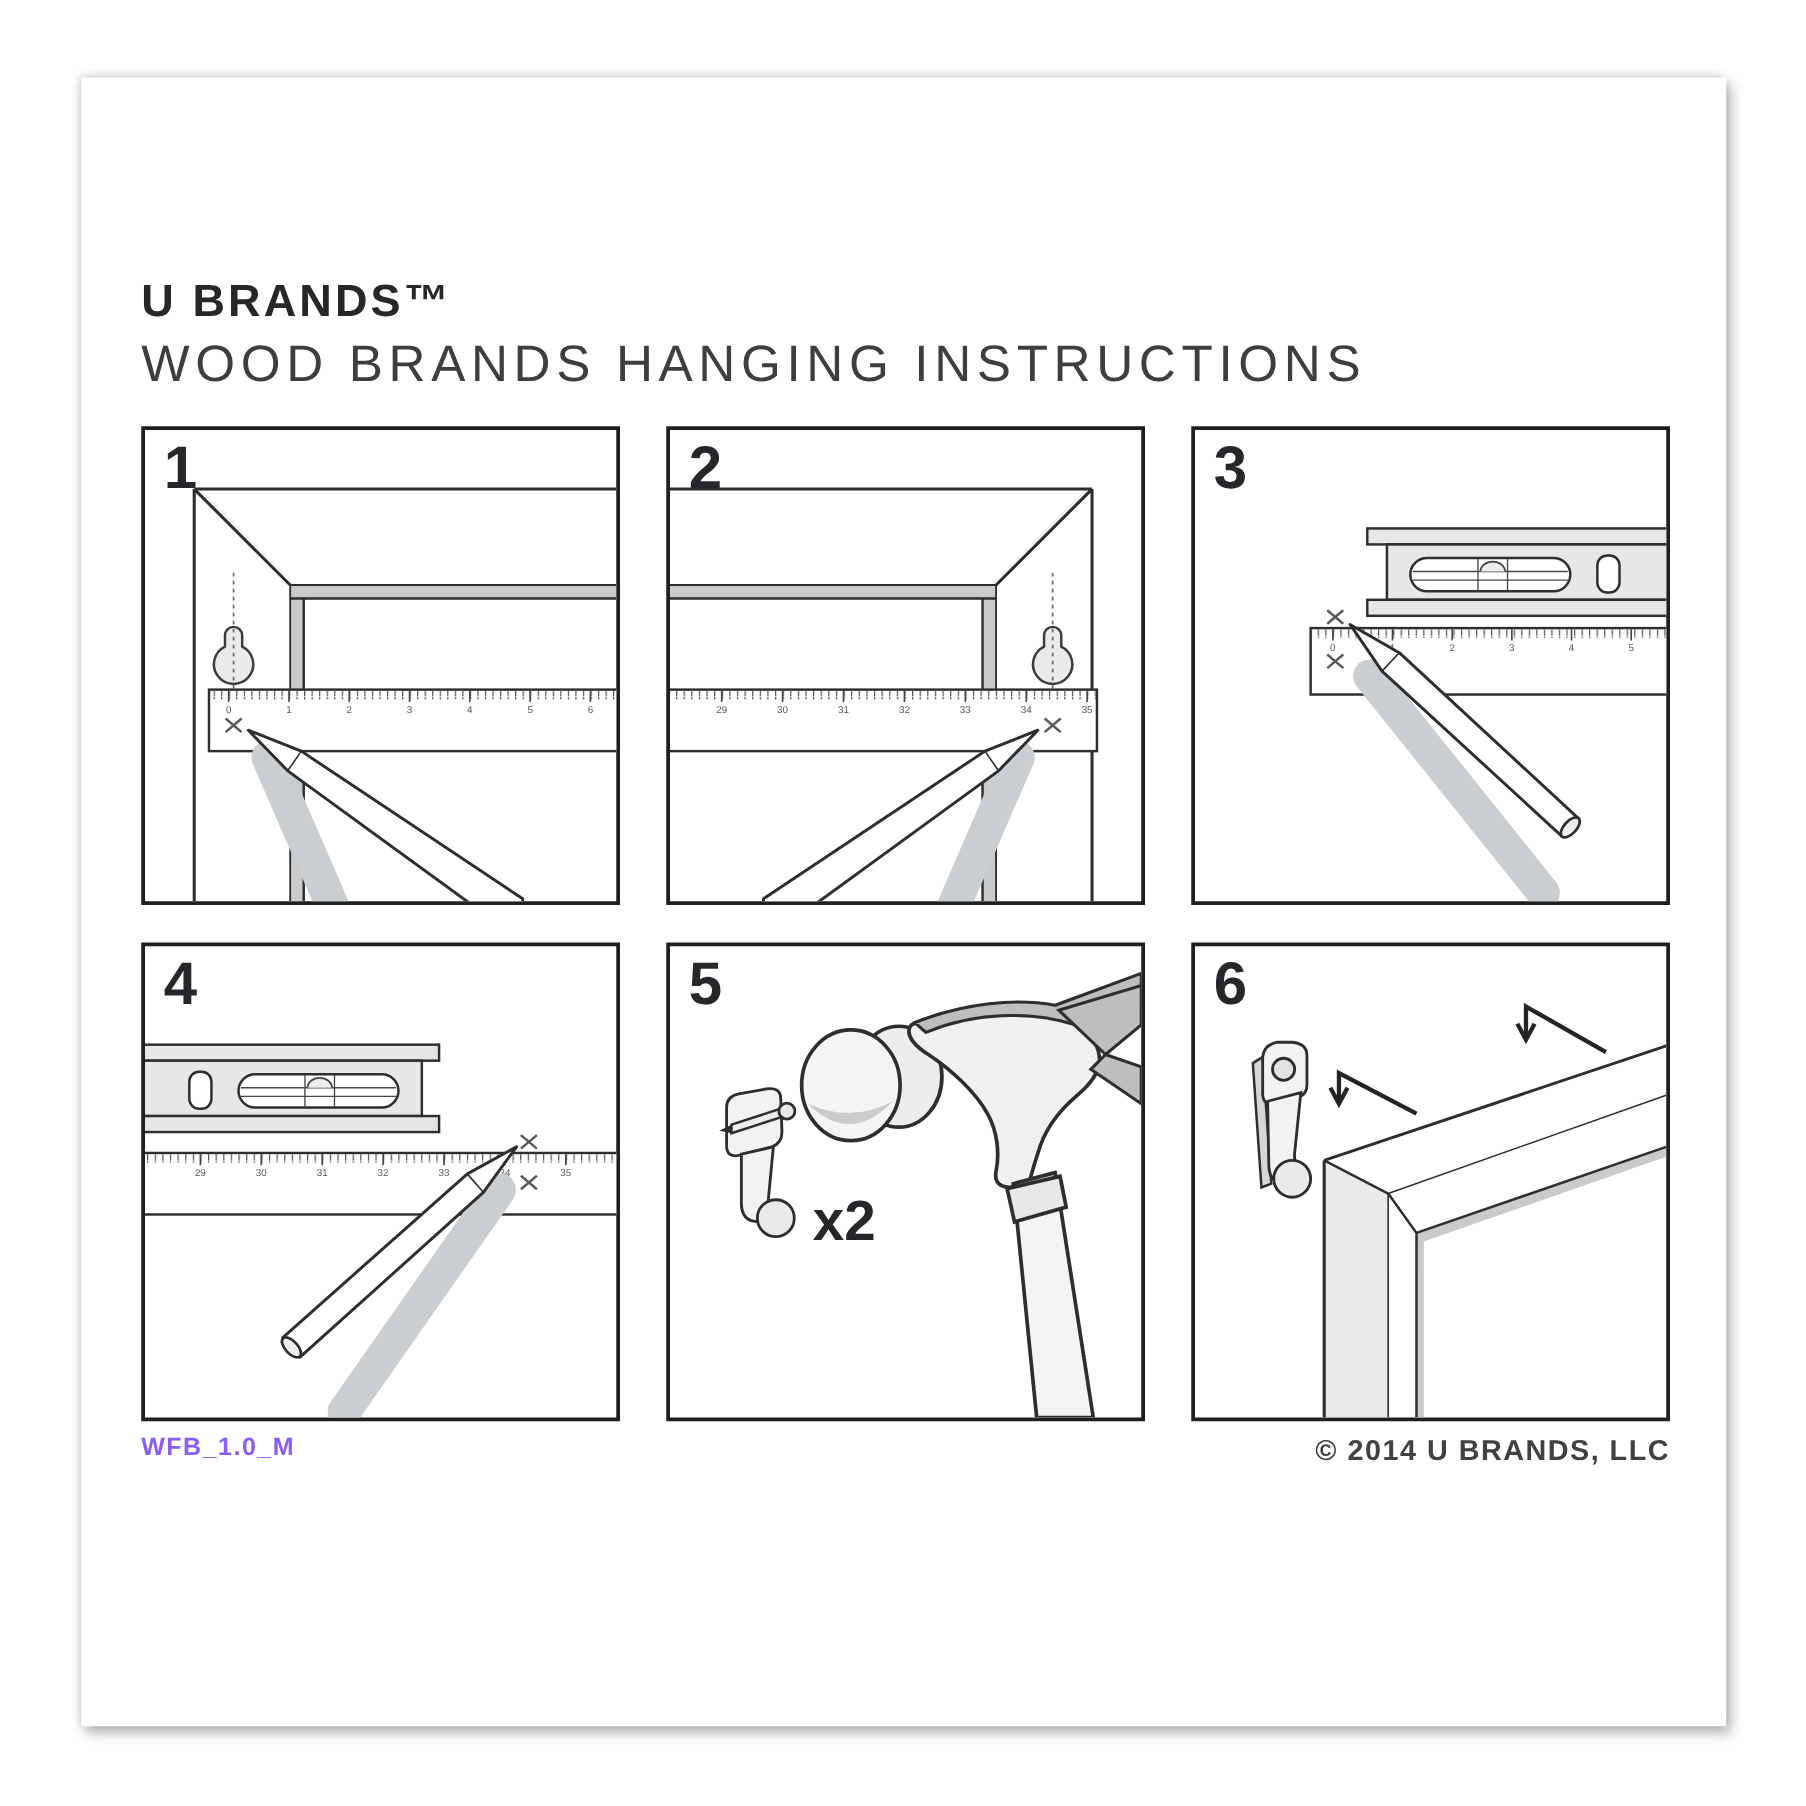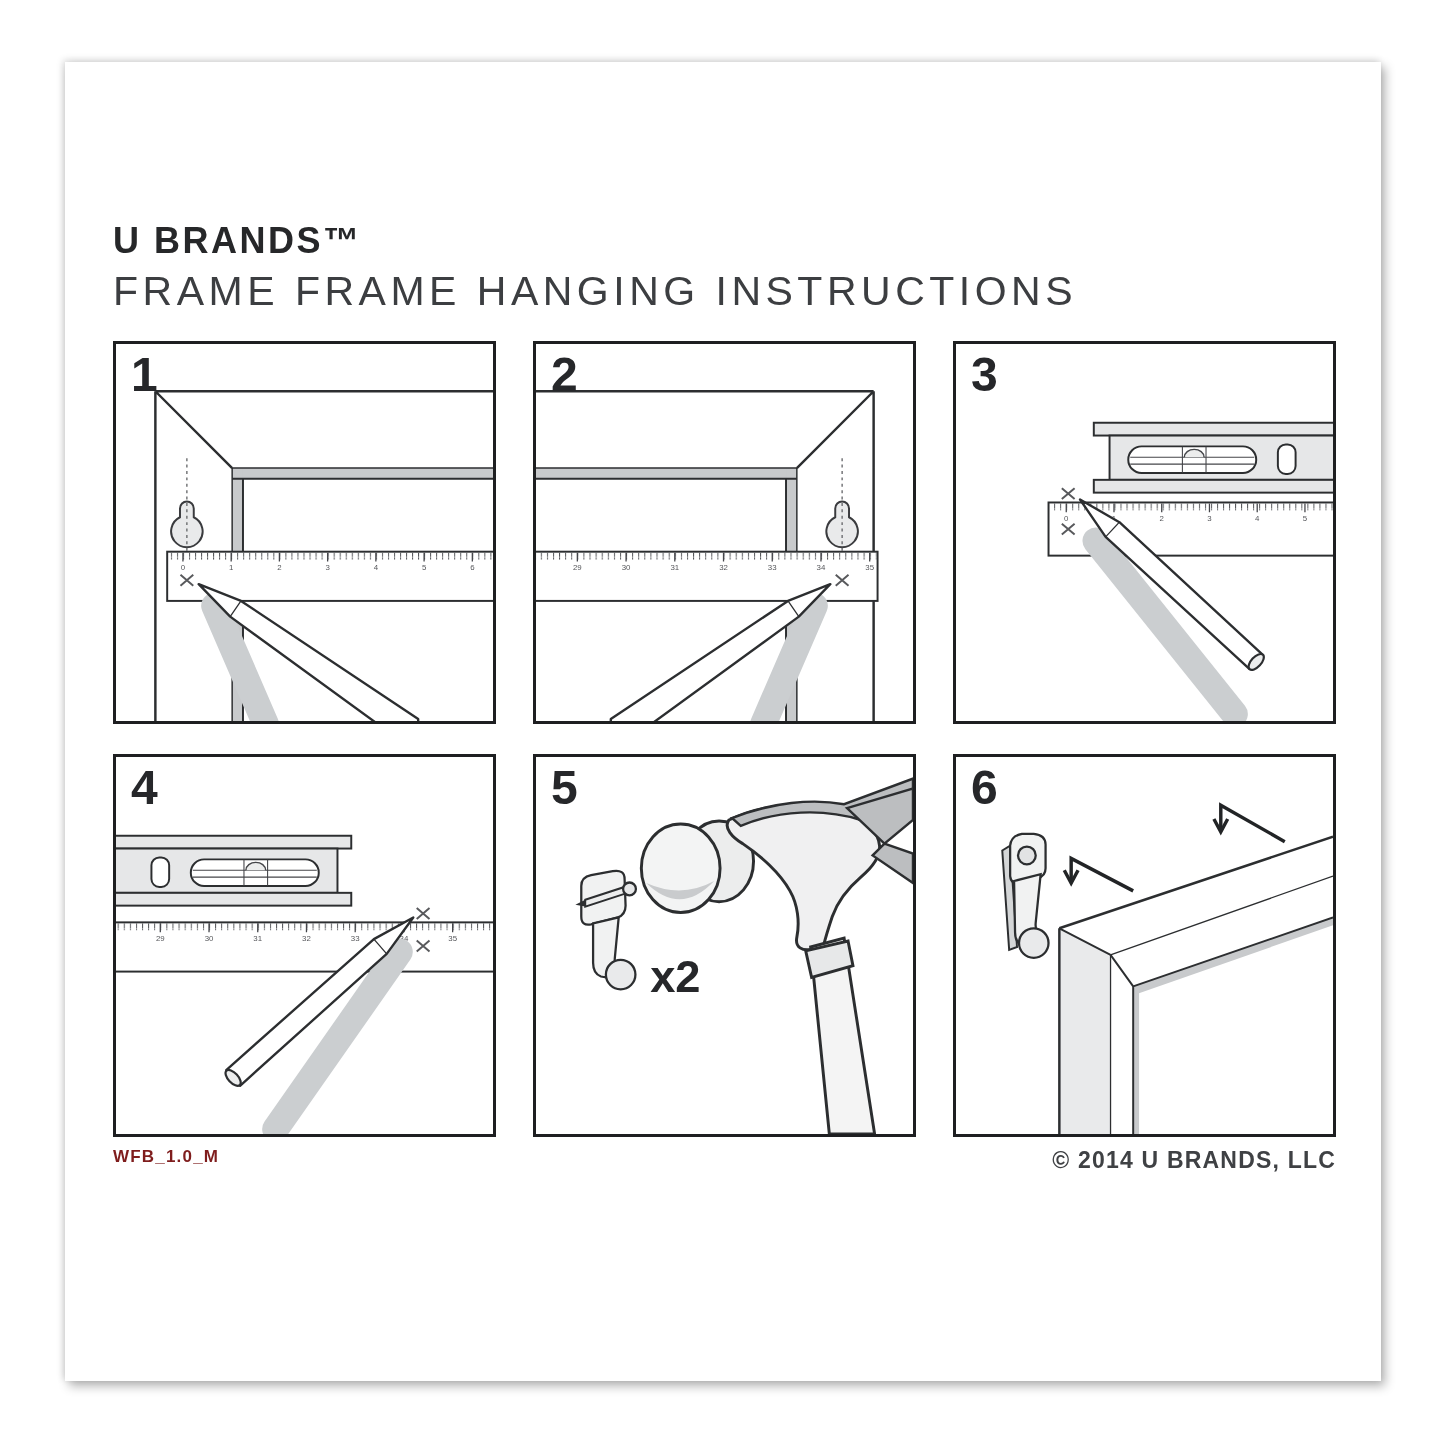--- a/index.html
+++ b/index.html
@@ -7,35 +7,35 @@
   #stage{position:relative;width:1445px;height:1445px;background:#fff;overflow:hidden;}
   #sheet{position:absolute;left:65px;top:62px;width:1316px;height:1319px;background:#fff;
          box-shadow:4px 5px 10px rgba(0,0,0,.30), -2px -2px 7px rgba(0,0,0,.14);}
   .brand{position:absolute;left:48px;top:158px;font-size:36px;font-weight:700;color:#262729;letter-spacing:2.5px;}
   .title{position:absolute;left:48px;top:206px;font-size:41px;font-weight:300;color:#3c3e41;letter-spacing:4.5px;}
   .panel{position:absolute;width:383px;height:383px;border:3px solid #1e1f21;box-sizing:border-box;background:#fff;}
   .pnum{position:absolute;left:15px;top:3px;font-size:48px;font-weight:600;color:#26272a;z-index:5;}
   .panel svg{position:absolute;left:0;top:0;}
   #p1{left:48px;top:279px;}  #p2{left:468px;top:279px;}  #p3{left:888px;top:279px;}
   #p4{left:48px;top:692px;}  #p5{left:468px;top:692px;}  #p6{left:888px;top:692px;}
-  .footL{position:absolute;left:48px;top:1085px;font-size:17px;font-weight:600;color:#7f1d1d;letter-spacing:1.2px;}
+  .footL{position:absolute;left:48px;top:1085px;font-size:20px;font-weight:600;color:#8b5cf6;letter-spacing:1.2px;}
   .footR{position:absolute;right:45px;top:1085px;font-size:23px;font-weight:600;color:#3f4144;letter-spacing:1.2px;}
   .rl{font-size:8px;fill:#55565a;text-anchor:middle;font-family:"Liberation Sans",sans-serif;}
   .q2{font-size:46px;font-weight:600;fill:#26272a;font-family:"Liberation Sans",sans-serif;}
   .ln{stroke:#2c2e30;fill:none;}
   .xm{stroke:#58595c;stroke-width:2;fill:none;}
 </style>
 </head>
 <body>
 
 <div id="stage">
  <div id="sheet">
 
   <div class="brand">U BRANDS™</div>
-  <div class="title">FRAME FRAME HANGING INSTRUCTIONS</div>
+  <div class="title">WOOD BRANDS HANGING INSTRUCTIONS</div>
 
   <div class="panel" id="p1">
     <div class="pnum">1</div>
     <svg width="377" height="377" viewBox="0 0 383 383">
       <defs>
         <pattern id="tk1" patternUnits="userSpaceOnUse" x="68" width="6.125" height="7">
           <line x1="0.5" y1="0" x2="0.5" y2="6.5" stroke="#55565a" stroke-width="1"></line>
         </pattern>
       </defs>
       <g>

